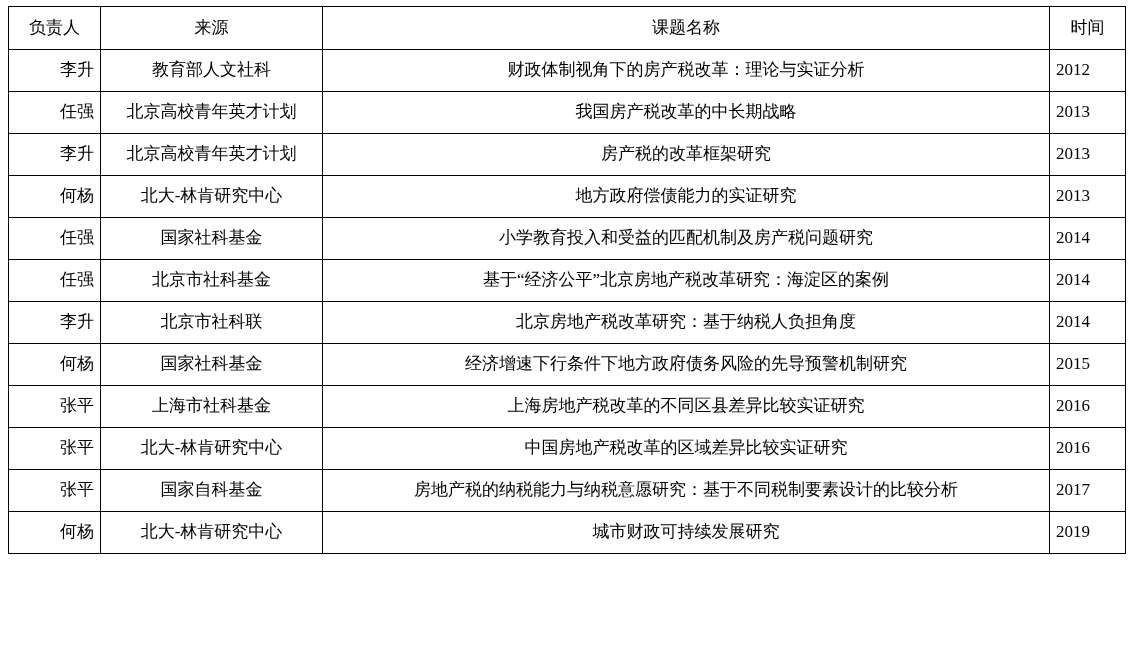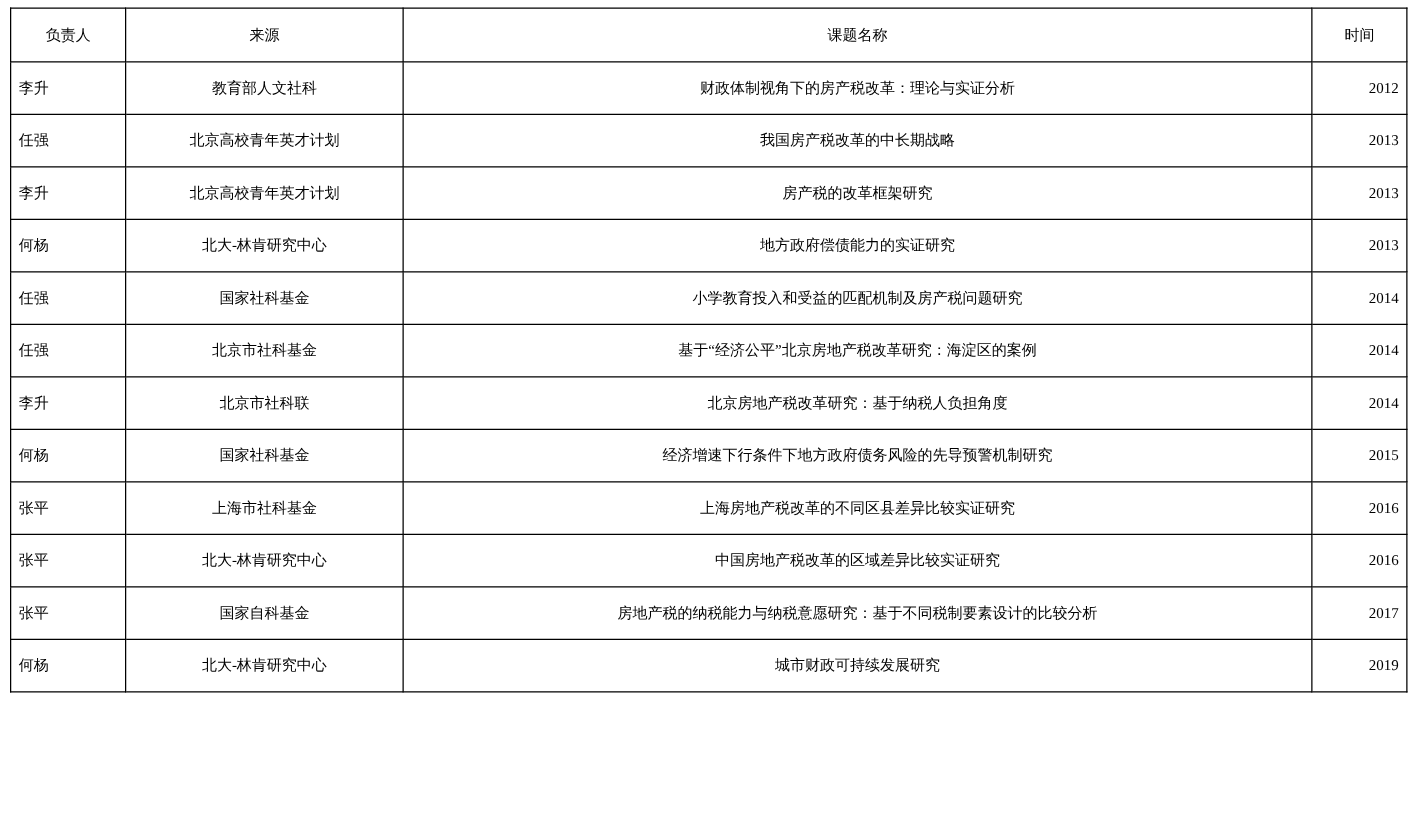--- a/index.html
+++ b/index.html
@@ -27,37 +27,37 @@
     margin: 6px 8px 0 8px;
   }
   table.research-table col.col-leader  { width: 92px; }
   table.research-table col.col-source  { width: 222px; }
   table.research-table col.col-title   { width: 727px; }
   table.research-table col.col-year    { width: 76px; }
 
   table.research-table th,
   table.research-table td {
     border: 1px solid #000000;
-    font-size: 12px;
+    font-size: 17px;
     font-weight: normal;
     line-height: 1.2;
     height: 42px;
     padding: 0 6px;
     box-sizing: border-box;
     white-space: nowrap;
     overflow: hidden;
   }
   table.research-table thead th {
     text-align: center;
     height: 43px;
   }
-  td.cell-leader { text-align: left; }
+  td.cell-leader { text-align: right; }
   td.cell-source { text-align: center; }
   td.cell-title  { text-align: center; padding-left: 12px; }
-  td.cell-year   { text-align: right; }
+  td.cell-year   { text-align: left; }
 </style>
 </head>
 <body>
 
 <div class="sheet">
   <table class="research-table">
     <colgroup>
       <col class="col-leader">
       <col class="col-source">
       <col class="col-title">

